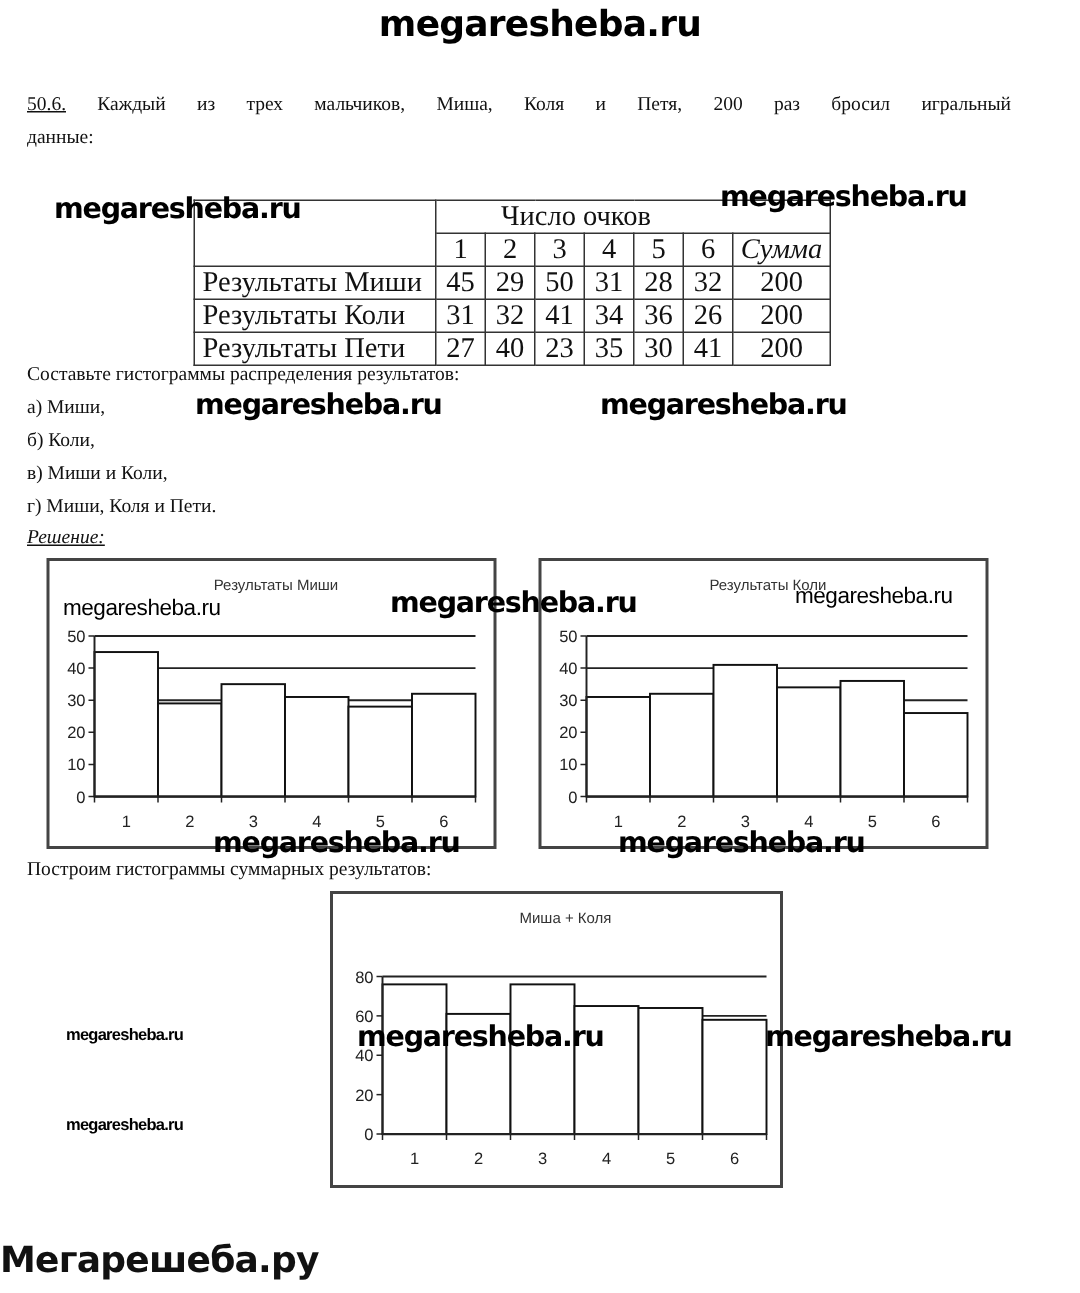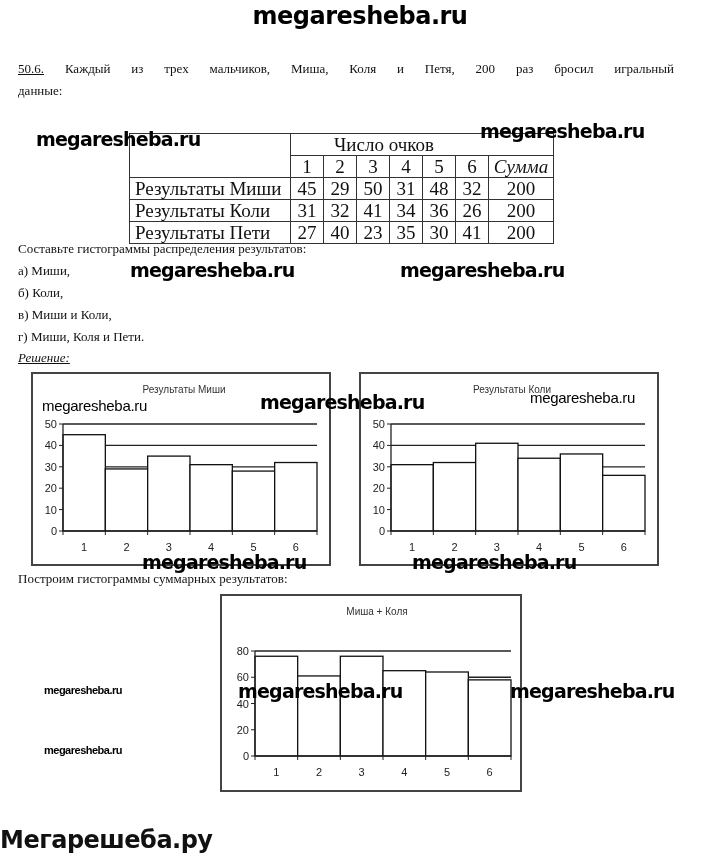--- a/index.html
+++ b/index.html
@@ -46,21 +46,21 @@
     <td style="width:24px;">5</td>
     <td style="width:24px;">6</td>
     <td style="width:56px;font-style:italic;">Сумма</td>
   </tr>
   <tr>
     <td class="rowlabel">Результаты Миши</td>
     <td>45</td>
     <td>29</td>
     <td>50</td>
     <td>31</td>
-    <td>48</td>
+    <td>28</td>
     <td>32</td>
     <td>200</td>
   </tr>
   <tr>
     <td class="rowlabel">Результаты Коли</td>
     <td>31</td>
     <td>32</td>
     <td>41</td>
     <td>34</td>
     <td>36</td>

